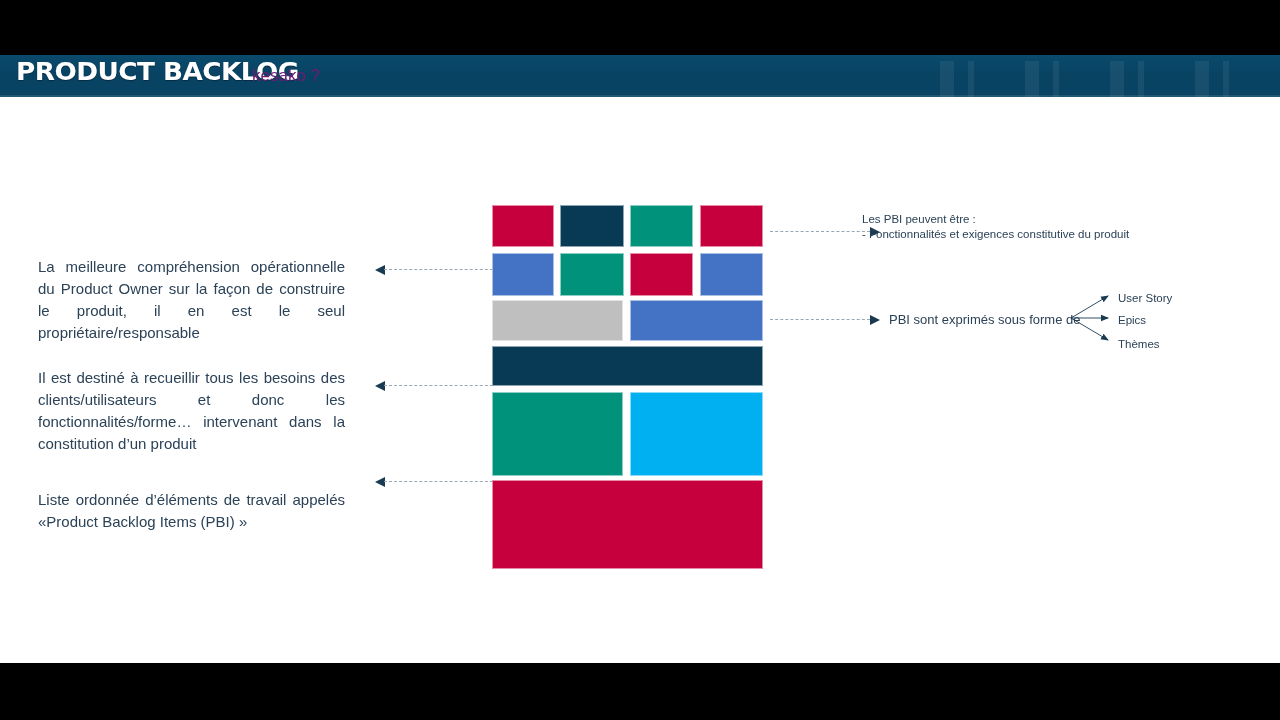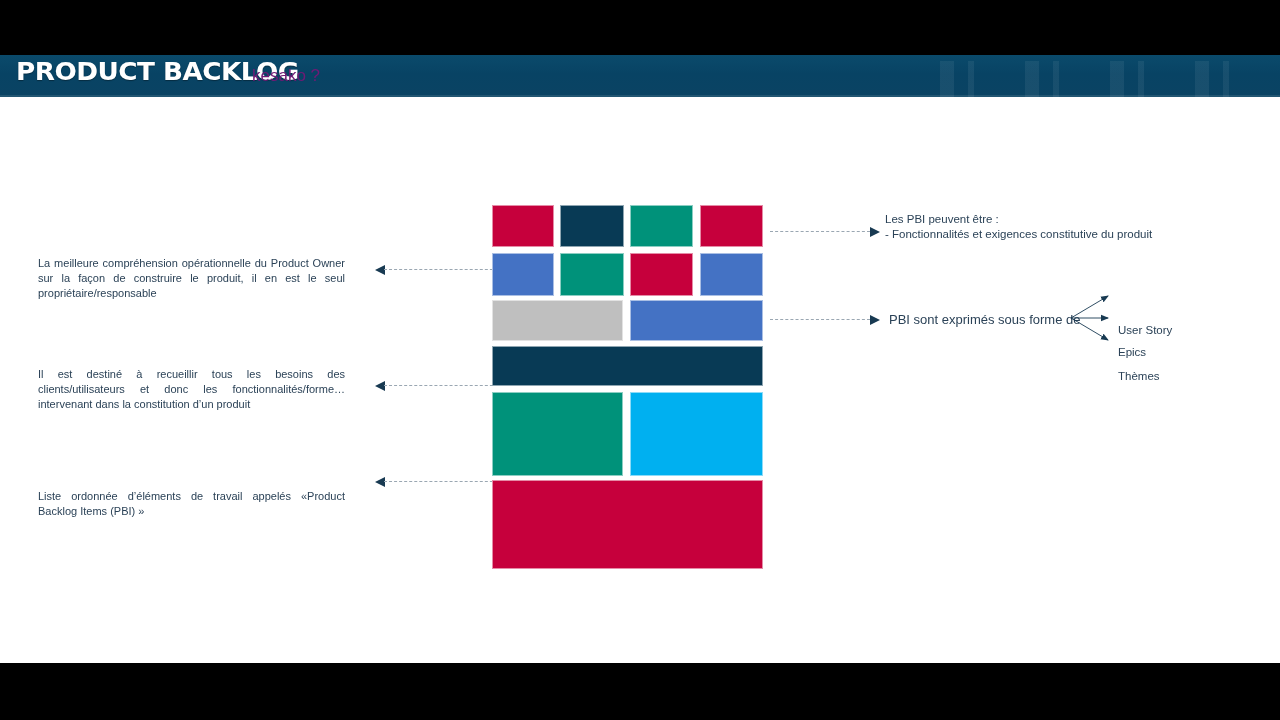--- a/index.html
+++ b/index.html
@@ -72,22 +72,22 @@
     font-size: 17px;
     line-height: 20px;
     white-space: nowrap;
   }
 
   
   .left-text {
     position: absolute;
     width: 307px;
     color: #2b4257;
-    font-size: 11px;
-    line-height: 15px;
+    font-size: 15px;
+    line-height: 22px;
     text-align: justify;
     font-family: "Liberation Sans", sans-serif;
   }
   #ltext-1 { left: 38px; top: 256px; }
   #ltext-2 { left: 38px; top: 367px; }
   #ltext-3 { left: 38px; top: 473px; margin-top: 16px; }
 
   
   .arrow-left {
     position: absolute;
@@ -139,36 +139,35 @@
 
   
   .right-block {
     position: absolute;
     color: #2b4257;
     font-size: 11.5px;
     line-height: 14.5px;
     font-family: "Liberation Sans", sans-serif;
     white-space: nowrap;
   }
-  #rtext-1 { left: 885px; top: 212px; }
+  #rtext-1 { left: 862px; top: 212px; }
   #rtext-1 .rline { display: block; }
 
   #rtext-2 {
     left: 889px; top: 313px;
     font-size: 13px;
   }
 
   .branch-labels {
     position: absolute;
     left: 1118px;
     color: #2b4257;
     font-size: 11.5px;
     font-family: "Liberation Sans", sans-serif;
     white-space: nowrap;
-    margin-top: 32px;
   }
   #branch-1 { top: 292px; }
   #branch-2 { top: 314px; }
   #branch-3 { top: 338px; }
 
   .branch-svg {
     position: absolute;
     left: 1070px; top: 288px;
     width: 52px; height: 64px;
   }

